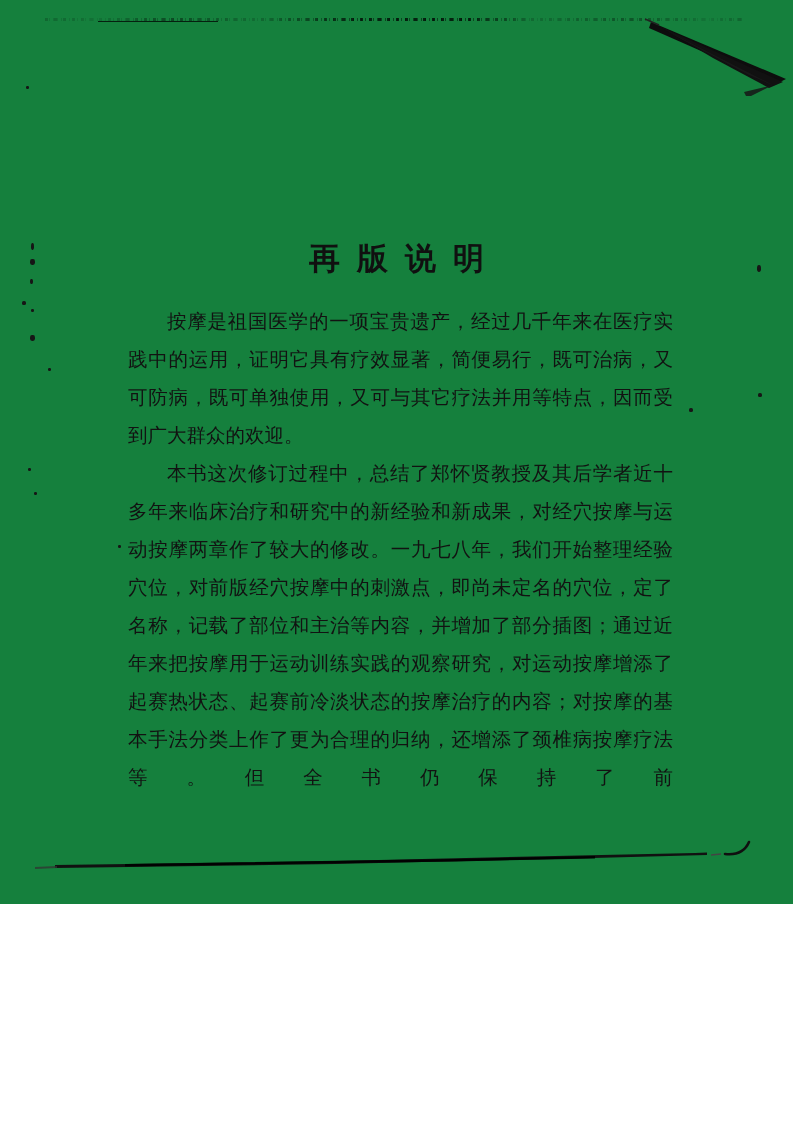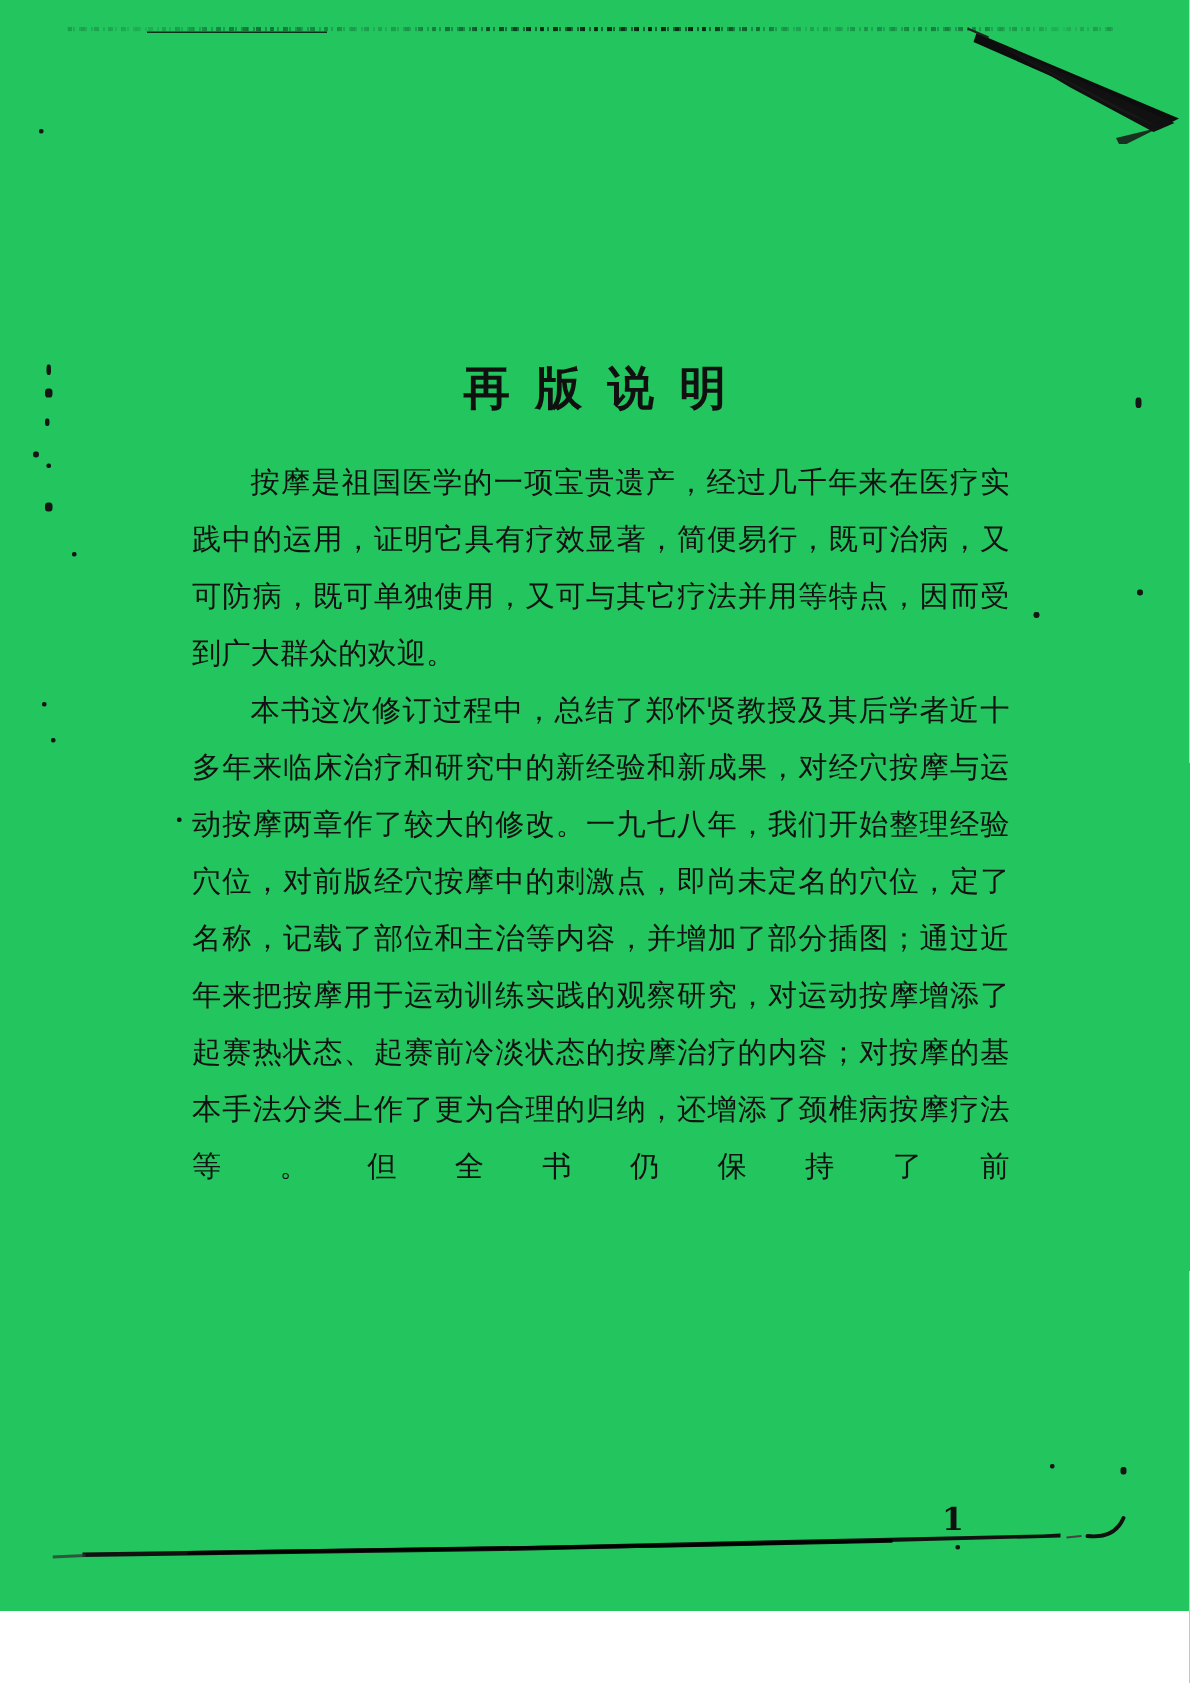--- a/index.html
+++ b/index.html
@@ -8,22 +8,22 @@
     padding: 0;
     background: #ffffff;
   }
   body {
     font-family: "DejaVu Sans", "Liberation Sans", sans-serif;
   }
 
   .page {
     position: relative;
     width: 793px;
-    height: 1074px;
-    background: #22c55e;
+    height: 904px;
+    background: #15803d;
     overflow: hidden;
     margin: 0 auto;
   }
 
   
   .artifact { position: absolute; pointer-events: none; }
 
   .scan-noise-band {
     left: 45px;
     top: 18px;
@@ -96,20 +96,21 @@
     text-justify: inter-character;
   }
   .body-text p {
     margin: 0;
     text-indent: 2em;
     text-align: justify;
     text-align-last: left;
     -webkit-hyphens: none;
     hyphens: none;
     word-break: break-all;
+    font-family: Liberation Serif, serif;
   }
   .body-text p.last-justified {
     text-align-last: justify;
   }
 
   .page-number {
     position: absolute;
     left: 628px;
     top: 1000px;
     font-family: "DejaVu Serif", "Liberation Serif", serif;

